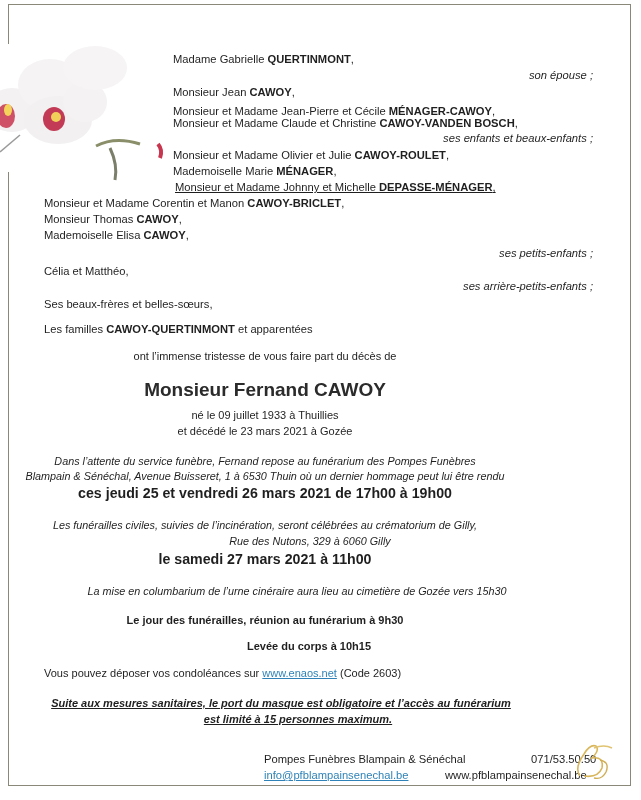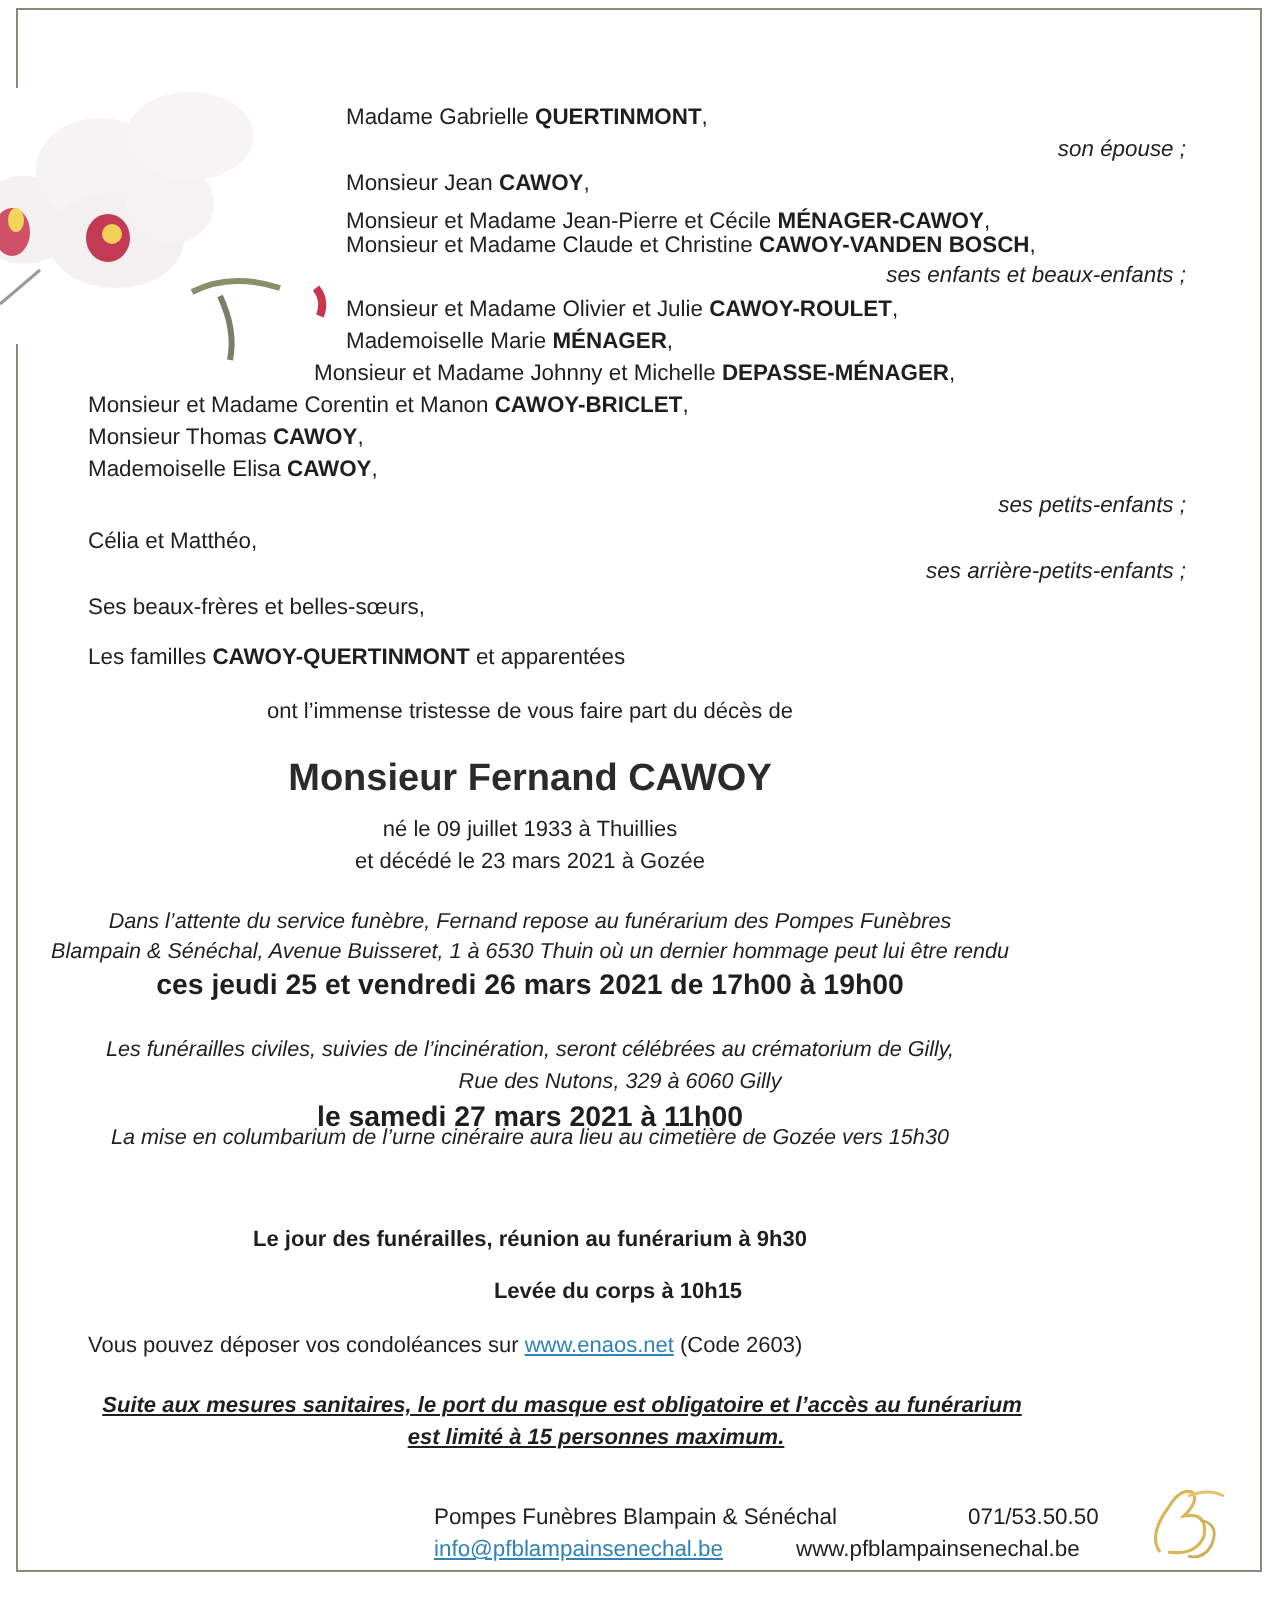--- a/index.html
+++ b/index.html
@@ -20,21 +20,21 @@
     .line b { font-weight: bold; }
     .role { position: absolute; right: 48px; font-size: 11.2px; font-style: italic; white-space: nowrap; }
     .center { position: absolute; left: 0; width: 530px; text-align: center; white-space: nowrap; }
     .deceased { font-size: 19px; font-weight: bold; color: #2b2b2b; }
     .small { font-size: 11px; }
     .ital { font-size: 10.8px; font-style: italic; }
     .bigdate { font-size: 14.2px; font-weight: bold; }
     .boldsm { font-size: 11px; font-weight: bold; }
     .notice { font-size: 11px; font-weight: bold; font-style: italic; text-decoration: underline; }
     a.link { color: #2f82b7; text-decoration: underline; }
-    .footer { position: absolute; font-size: 11.2px; white-space: nowrap; }
+    .footer { position: absolute; font-size: 11.2px; white-space: nowrap; margin-left: 47px; }
     .logo { position: absolute; left: 570px; top: 738px; width: 46px; height: 46px; }
   </style>
 </head>
 <body>
 
 <div class="frame-top"></div>
 <div class="frame-right"></div>
 <div class="frame-bottom"></div>
 <div class="frame-left-a"></div>
 <div class="frame-left-b"></div>
@@ -76,21 +76,21 @@
   <span>Monsieur et Madame Claude et Christine </span><b>CAWOY-VANDEN BOSCH</b><span>,</span>
 </div>
 <div class="role" style="top:132px;">ses enfants et beaux-enfants ;</div>
 
 <div class="line" style="left:173px; top:148px;">
   <span>Monsieur et Madame Olivier et Julie </span><b>CAWOY-ROULET</b><span>,</span>
 </div>
 <div class="line" style="left:173px; top:164px;">
   <span>Mademoiselle Marie </span><b>MÉNAGER</b><span>,</span>
 </div>
-<div class="line" style="left:157px; top:180px;">
+<div class="line" style="left:175px; top:180px;text-decoration:underline;">
   <span>Monsieur et Madame Johnny et Michelle </span><b>DEPASSE-MÉNAGER</b><span>,</span>
 </div>
 <div class="line" style="left:44px; top:196px;">
   <span>Monsieur et Madame Corentin et Manon </span><b>CAWOY-BRICLET</b><span>,</span>
 </div>
 <div class="line" style="left:44px; top:212px;">
   <span>Monsieur Thomas </span><b>CAWOY</b><span>,</span>
 </div>
 <div class="line" style="left:44px; top:228px;">
   <span>Mademoiselle Elisa </span><b>CAWOY</b><span>,</span>
@@ -112,21 +112,21 @@
 <div class="center small" style="top:409px;">né le 09 juillet 1933 à Thuillies</div>
 <div class="center small" style="top:425px;">et décédé le 23 mars 2021 à Gozée</div>
 
 <div class="center ital" style="top:455px;">Dans l’attente du service funèbre, Fernand repose au funérarium des Pompes Funèbres</div>
 <div class="center ital" style="top:470px;">Blampain &amp; Sénéchal, Avenue Buisseret, 1 à 6530 Thuin où un dernier hommage peut lui être rendu</div>
 <div class="center bigdate" style="top:485px;">ces jeudi 25 et vendredi 26 mars 2021 de 17h00 à 19h00</div>
 
 <div class="center ital" style="top:519px;">Les funérailles civiles, suivies de l’incinération, seront célébrées au crématorium de Gilly,</div>
 <div class="center ital" style="top:535px;padding-left:45px;">Rue des Nutons, 329 à 6060 Gilly</div>
 <div class="center bigdate" style="top:551px;">le samedi 27 mars 2021 à 11h00</div>
-<div class="center ital" style="top:563px;">La mise en columbarium de l’urne cinéraire aura lieu au cimetière de Gozée vers 15h30</div>
+<div class="center ital" style="top:585px;padding-left:32px;">La mise en columbarium de l’urne cinéraire aura lieu au cimetière de Gozée vers 15h30</div>
 <div class="center boldsm" style="top:614px;">Le jour des funérailles, réunion au funérarium à 9h30</div>
 <div class="center boldsm" style="top:640px;padding-left:44px;">Levée du corps à 10h15</div>
 
 <div class="line" style="left:44px; top:666px; font-size:11px;">
   <span>Vous pouvez déposer vos condoléances sur </span><a class="link" href="#">www.enaos.net</a><span> (Code 2603)</span>
 </div>
 
 <div class="center notice" style="top:697px;padding-left:16px;">Suite aux mesures sanitaires, le port du masque est obligatoire et l’accès au funérarium</div>
 <div class="center notice" style="top:713px;margin-left:33px;">est limité à 15 personnes maximum.</div>
 

